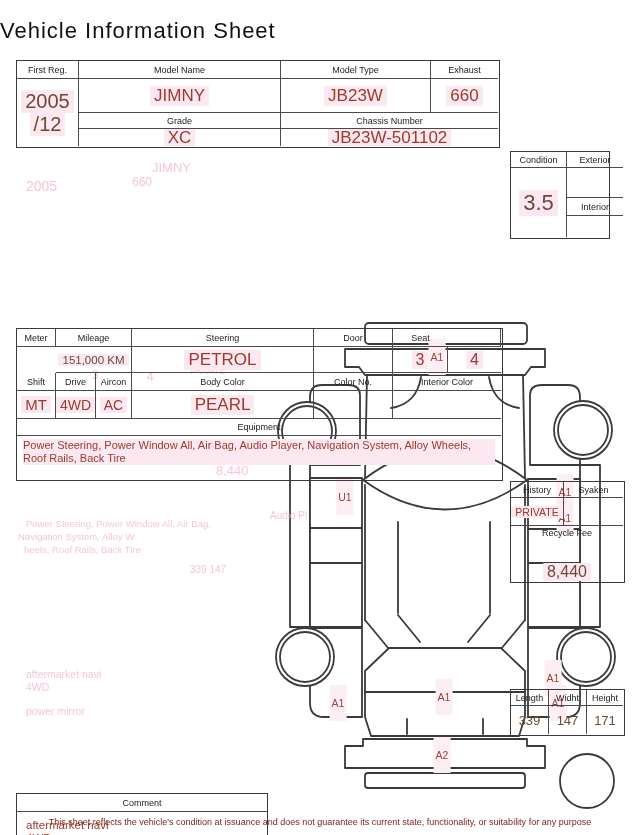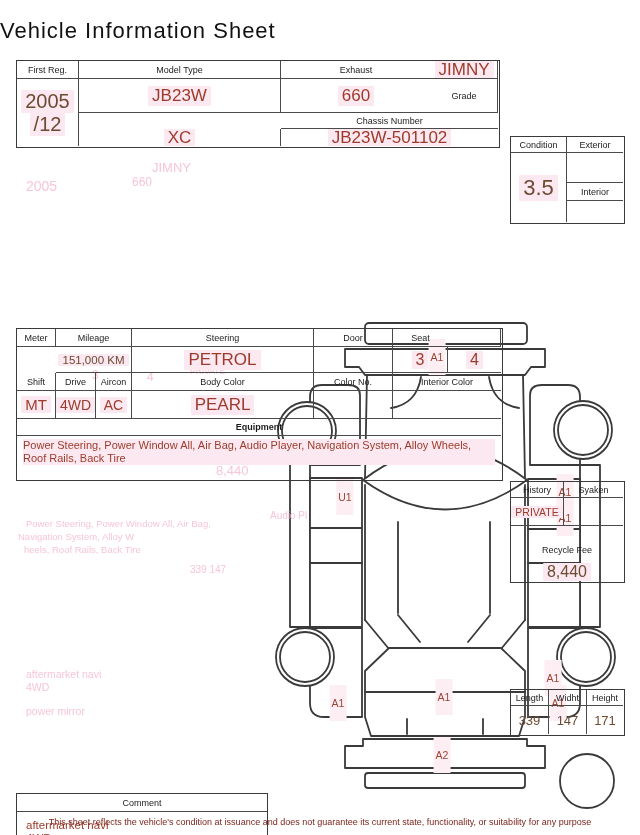--- a/index.html
+++ b/index.html
@@ -21,21 +21,21 @@
   .note .nhdr{height:17px;border-bottom:1px solid #4a4a4a;display:flex;align-items:center;justify-content:center;font-size:9px;color:#1c1c1c;}
   .note .nbody{padding:7px 9px;font-size:11.5px;color:#9d3a2b;line-height:12.5px;position:relative;}
   
   .ghost{position:absolute;color:#f7c6d6;white-space:nowrap;z-index:1;pointer-events:none;}
   .layer2{position:relative;z-index:2;}
   
   .diagram{position:absolute;left:270px;top:315px;width:370px;height:505px;}
   .dlabel{position:absolute;transform:translate(-50%,-50%);font-size:10.5px;color:#9a4534;
           background:#fdeef4;padding:12px 2px;line-height:12px;}
   .footer{position:absolute;left:0;right:0;top:817px;text-align:center;font-size:9px;color:#7c241c;}
-  .vstack{display:flex;flex-direction:column;align-items:center;justify-content:flex-end;}
+  .vstack{display:flex;flex-direction:column;align-items:center;justify-content:space-between;}
 </style>
 </head>
 <body>
 
 <div class="sheet">
 
   <div class="title">Vehicle Information Sheet</div>
 
   <span class="ghost" style="left:152px;top:160px;font-size:13px;">JIMNY</span>
   <span class="ghost" style="left:132px;top:175px;font-size:12px;">660</span>
@@ -52,20 +52,21 @@
   <span class="ghost" style="left:18px;top:531px;font-size:9.5px;">Navigation System, Alloy W</span>
   <span class="ghost" style="left:24px;top:544px;font-size:9.5px;">heels, Roof Rails, Back Tire</span>
   <span class="ghost" style="left:190px;top:564px;font-size:10px;">339   147</span>
   <span class="ghost" style="left:26px;top:668px;font-size:10.5px;">aftermarket navi</span>
   <span class="ghost" style="left:26px;top:681px;font-size:10.5px;">4WD</span>
   <span class="ghost" style="left:26px;top:705px;font-size:10.5px;">power mirror</span>
   <span class="ghost" style="left:270px;top:510px;font-size:10px;">Audio Pl</span>
 
   <div class="tbl layer2" style="left:16px;top:60px;width:484px;height:88px;grid-template-columns:62px 202px 150px 67px;grid-template-rows:18px 34px 16px 17px;">
     <div class="c hdr">First Reg.</div>
+    <div class="c hdr">Model Name</div>
     <div class="c hdr">Model Type</div>
     <div class="c hdr nr">Exhaust</div>
 
     <div class="c num nb vstack" style="grid-row:2/5;font-size:20px;justify-content:center;">
       <span class="hl">2005</span>
       <span class="hl">/12</span>
     </div>
     <div class="c val" style="font-size:17px;">
         <span class="hl">JIMNY</span>
       </div>
@@ -80,21 +81,21 @@
     <div class="c hdr nr" style="grid-column:3/5;">Chassis Number</div>
 
     <div class="c val nb" style="font-size:17px;">
         <span class="hl">XC</span>
       </div>
     <div class="c val nr nb" style="grid-column:3/5;font-size:17px;">
         <span class="hl">JB23W-501102</span>
       </div>
   </div>
 
-  <div class="tbl layer2" style="left:510px;top:48px;width:115px;height:88px;grid-template-columns:56px 56px;grid-template-rows:16px 30px 18px 21px;">
+  <div class="tbl layer2" style="left:510px;top:63px;width:100px;height:88px;grid-template-columns:56px 56px;grid-template-rows:16px 30px 18px 21px;">
     <div class="c hdr">Condition</div>
     <div class="c hdr nr">Exterior</div>
     <div class="c num nb" style="grid-row:2/5;font-size:22px;">
         <span class="hl">3.5</span>
       </div>
     <div class="c nr"></div>
     <div class="c hdr nr">Interior</div>
     <div class="c nr nb"></div>
   </div>
 
@@ -135,21 +136,21 @@
       </div>
     <div class="c val" style="font-size:14px;">
         <span class="hl">AC</span>
       </div>
     <div class="c val" style="font-size:17px;">
         <span class="hl">PEARL</span>
       </div>
     <div class="c"></div>
     <div class="c nr" style="grid-column:6/8;"></div>
 
-    <div class="c hdr nr" style="grid-column:1/8;font-weight:bold;">Equipment</div>
+    <div class="c hdr nr" style="grid-column:1/8;">Equipment</div>
     <div class="c val left nr nb" style="grid-column:1/8;font-size:11px;align-items:flex-start;padding:3px 6px;">
       <span style="line-height:13px;background:#fce8f0;">Power Steering, Power Window  All, Air Bag, Audio Player, Navigation System, Alloy Wheels, Roof Rails, Back Tire</span>
     </div>
   </div>
 
   <div class="tbl layer2" style="left:510px;top:152px;width:115px;height:102px;grid-template-columns:53px 59px;grid-template-rows:16px 28px 55px;">
     <div class="c hdr">History</div>
     <div class="c hdr nr">Syaken</div>
     <div class="c val" style="font-size:10.5px;">
         <span class="hl">PRIVATE</span>

